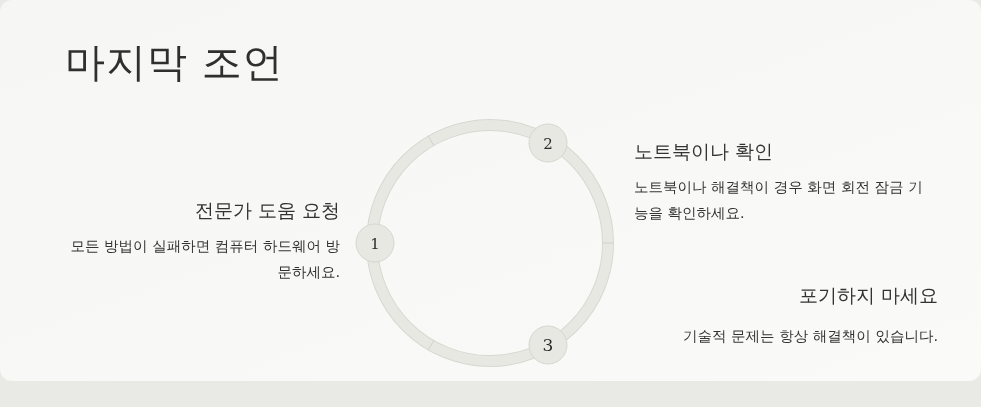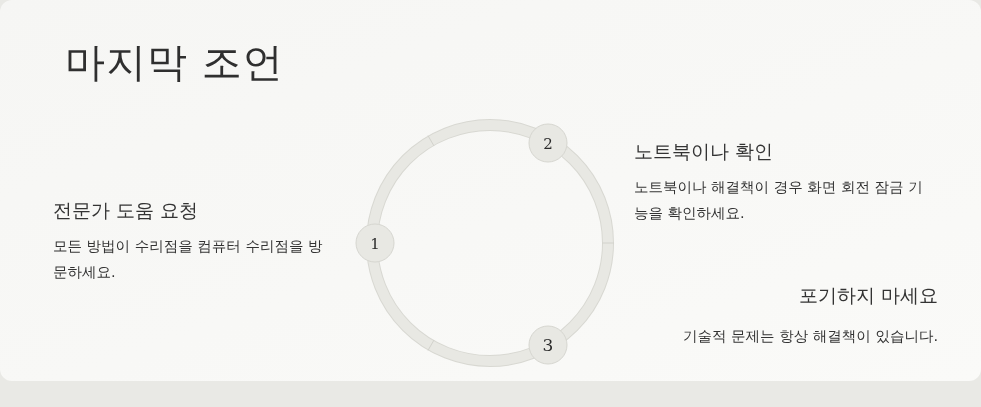--- a/index.html
+++ b/index.html
@@ -54,23 +54,24 @@
       line-height: 26px;
       color: #333333;
     }
     .step p {
       margin: 0;
       font-size: 14.5px;
       line-height: 26px;
       color: #333333;
     }
     .step-1 {
-      left: 53px;
+      left: 60px;
       top: 197px;
       width: 280px;
+      text-align: right;
     }
     .step-1 p { margin-top: 10px; }
     .step-2 {
       left: 634px;
       top: 138px;
       width: 300px;
       text-align: left;
     }
     .step-2 p { margin-top: 10px; }
     .step-3 {
@@ -106,21 +107,21 @@
       <text class="marker-label" x="548" y="148.5" text-anchor="middle">2</text>
     </g>
     <g>
       <circle cx="548" cy="345" r="19" fill="#e8e8e3" stroke="#d6d6d0" stroke-width="1"></circle>
       <text class="marker-label" x="548" y="351" text-anchor="middle" style="font-size:17px">3</text>
     </g>
   </svg>
 
   <div class="step step-1">
     <h3>전문가 도움 요청</h3>
-    <p>모든 방법이 수리점을 컴퓨터 수리점을 방문하세요.</p>
+    <p>모든 방법이 실패하면 컴퓨터 하드웨어 방문하세요.</p>
   </div>
 
   <div class="step step-2">
     <h3>노트북이나 확인</h3>
     <p>노트북이나 해결책이 경우 화면 회전 잠금 기능을 확인하세요.</p>
   </div>
 
   <div class="step step-3">
     <h3>포기하지 마세요</h3>
     <p>기술적 문제는 항상 해결책이 있습니다.</p>

